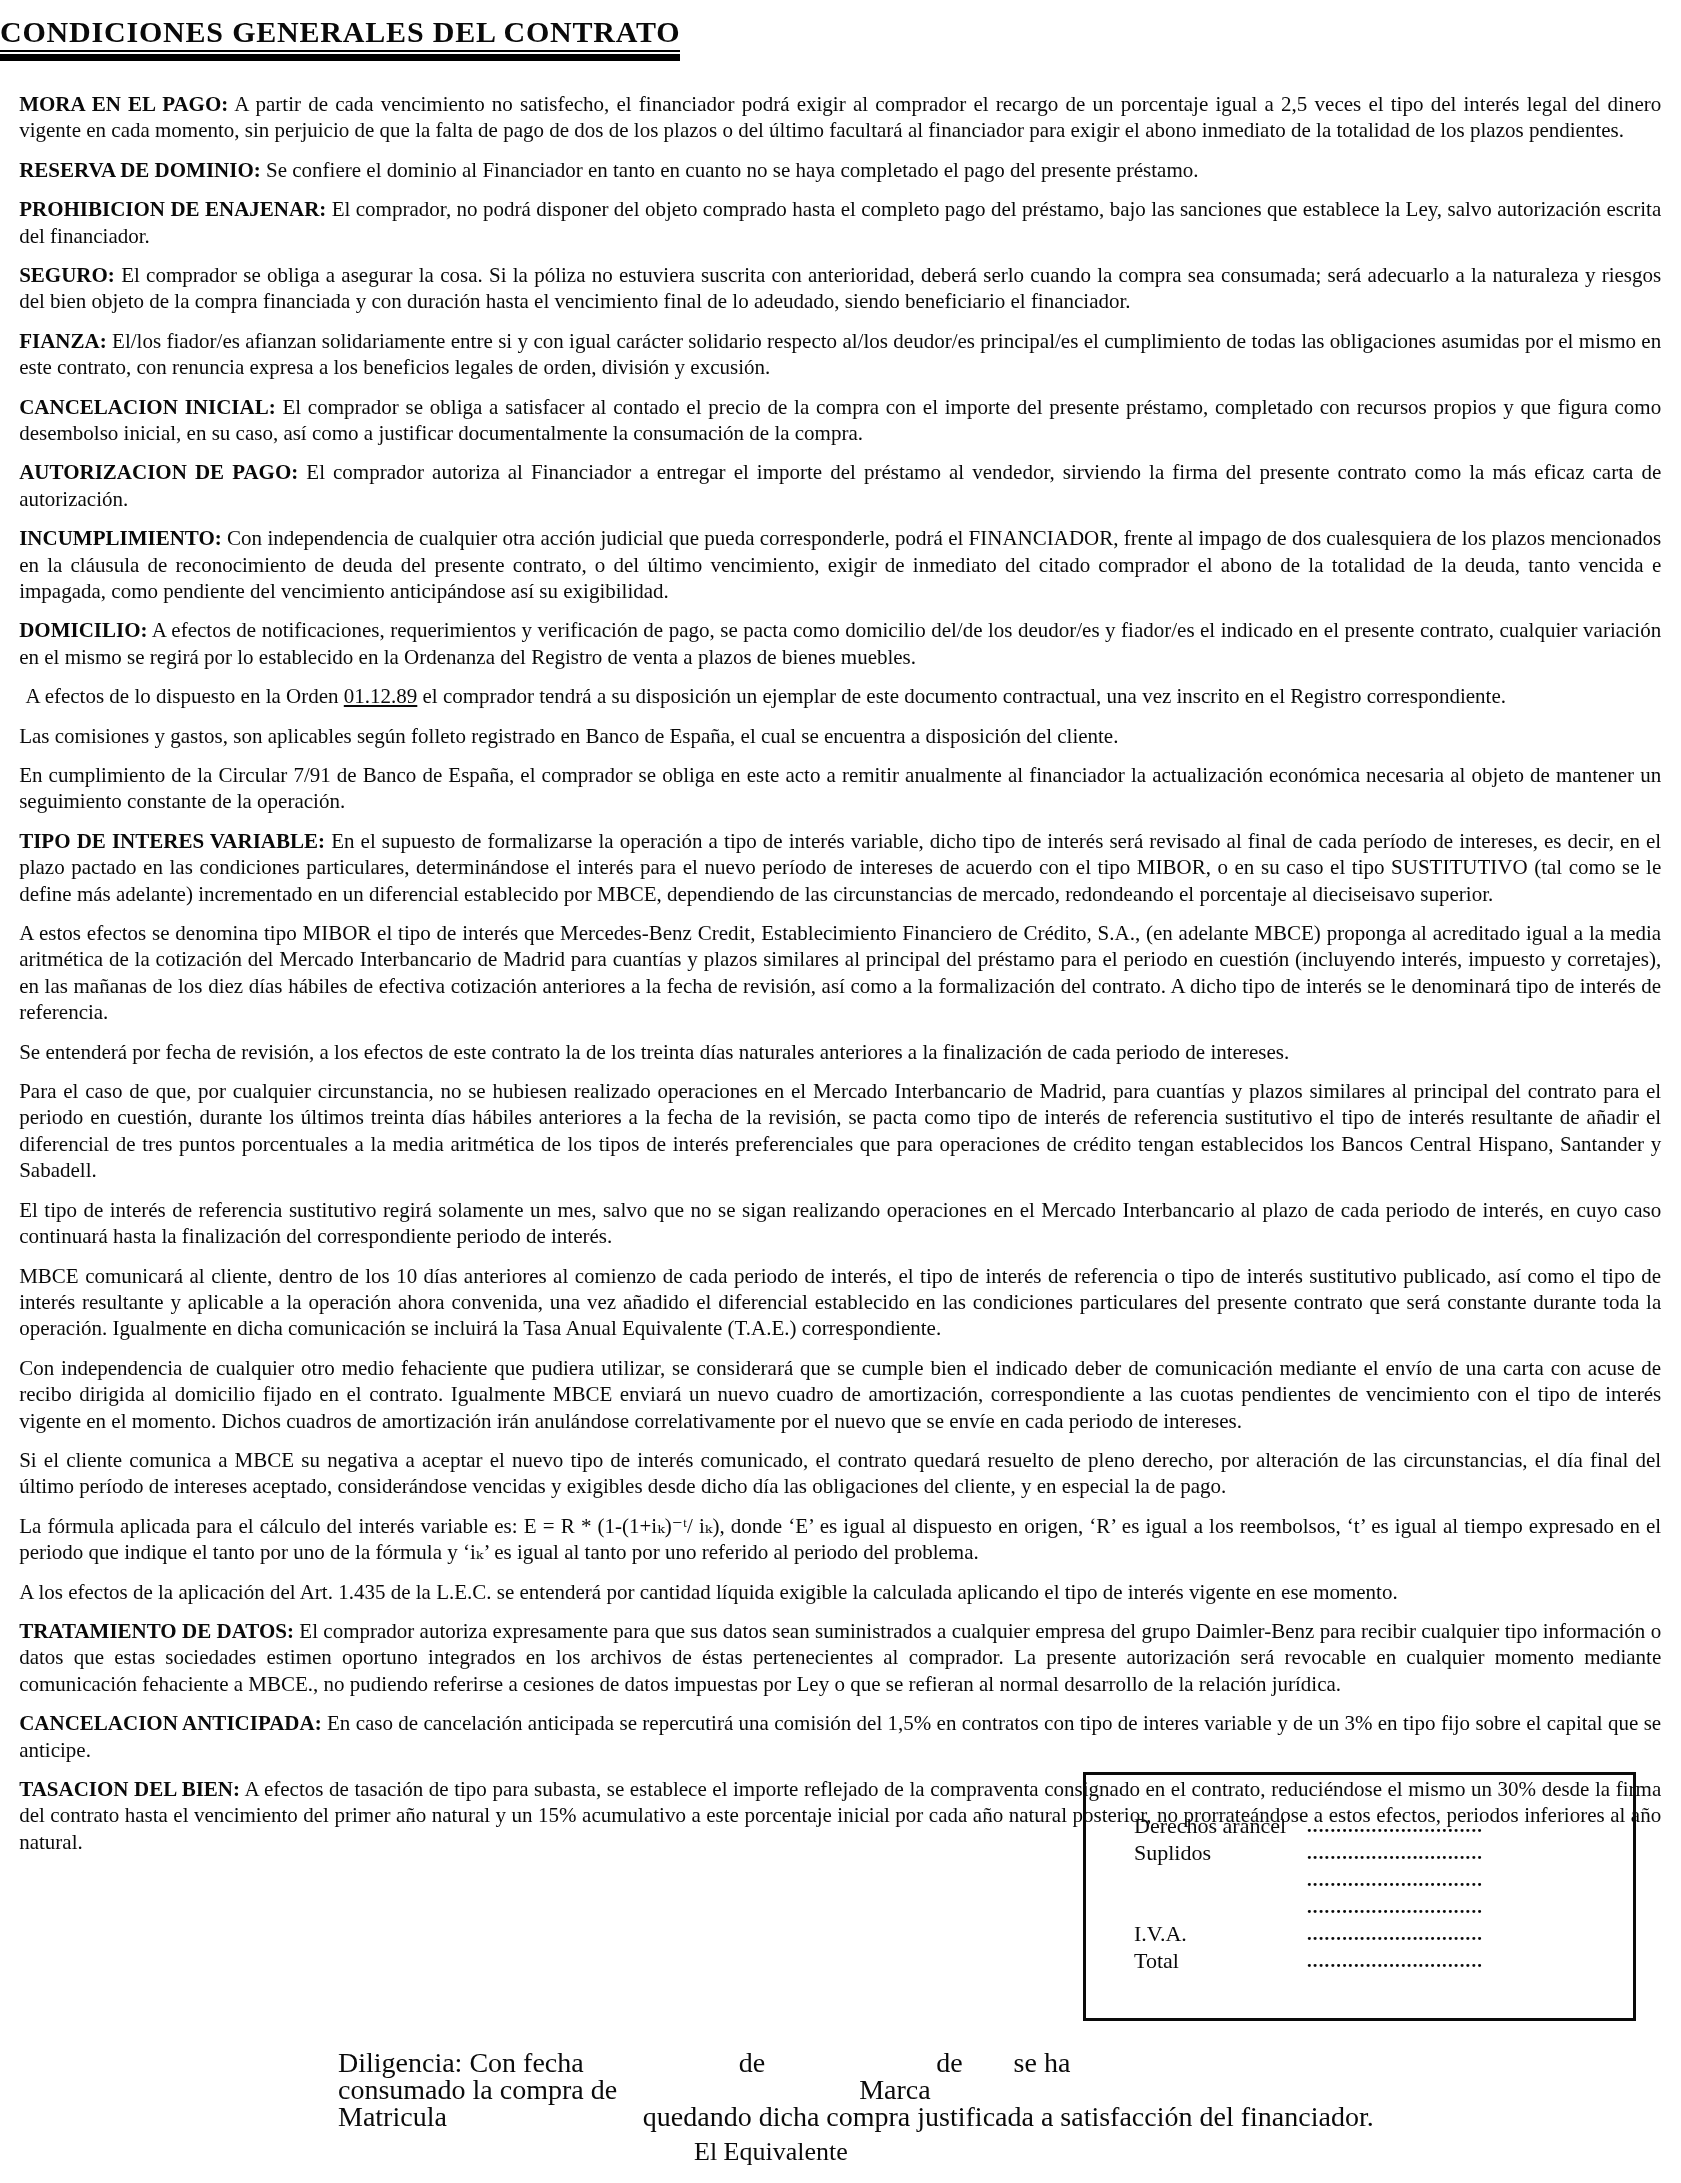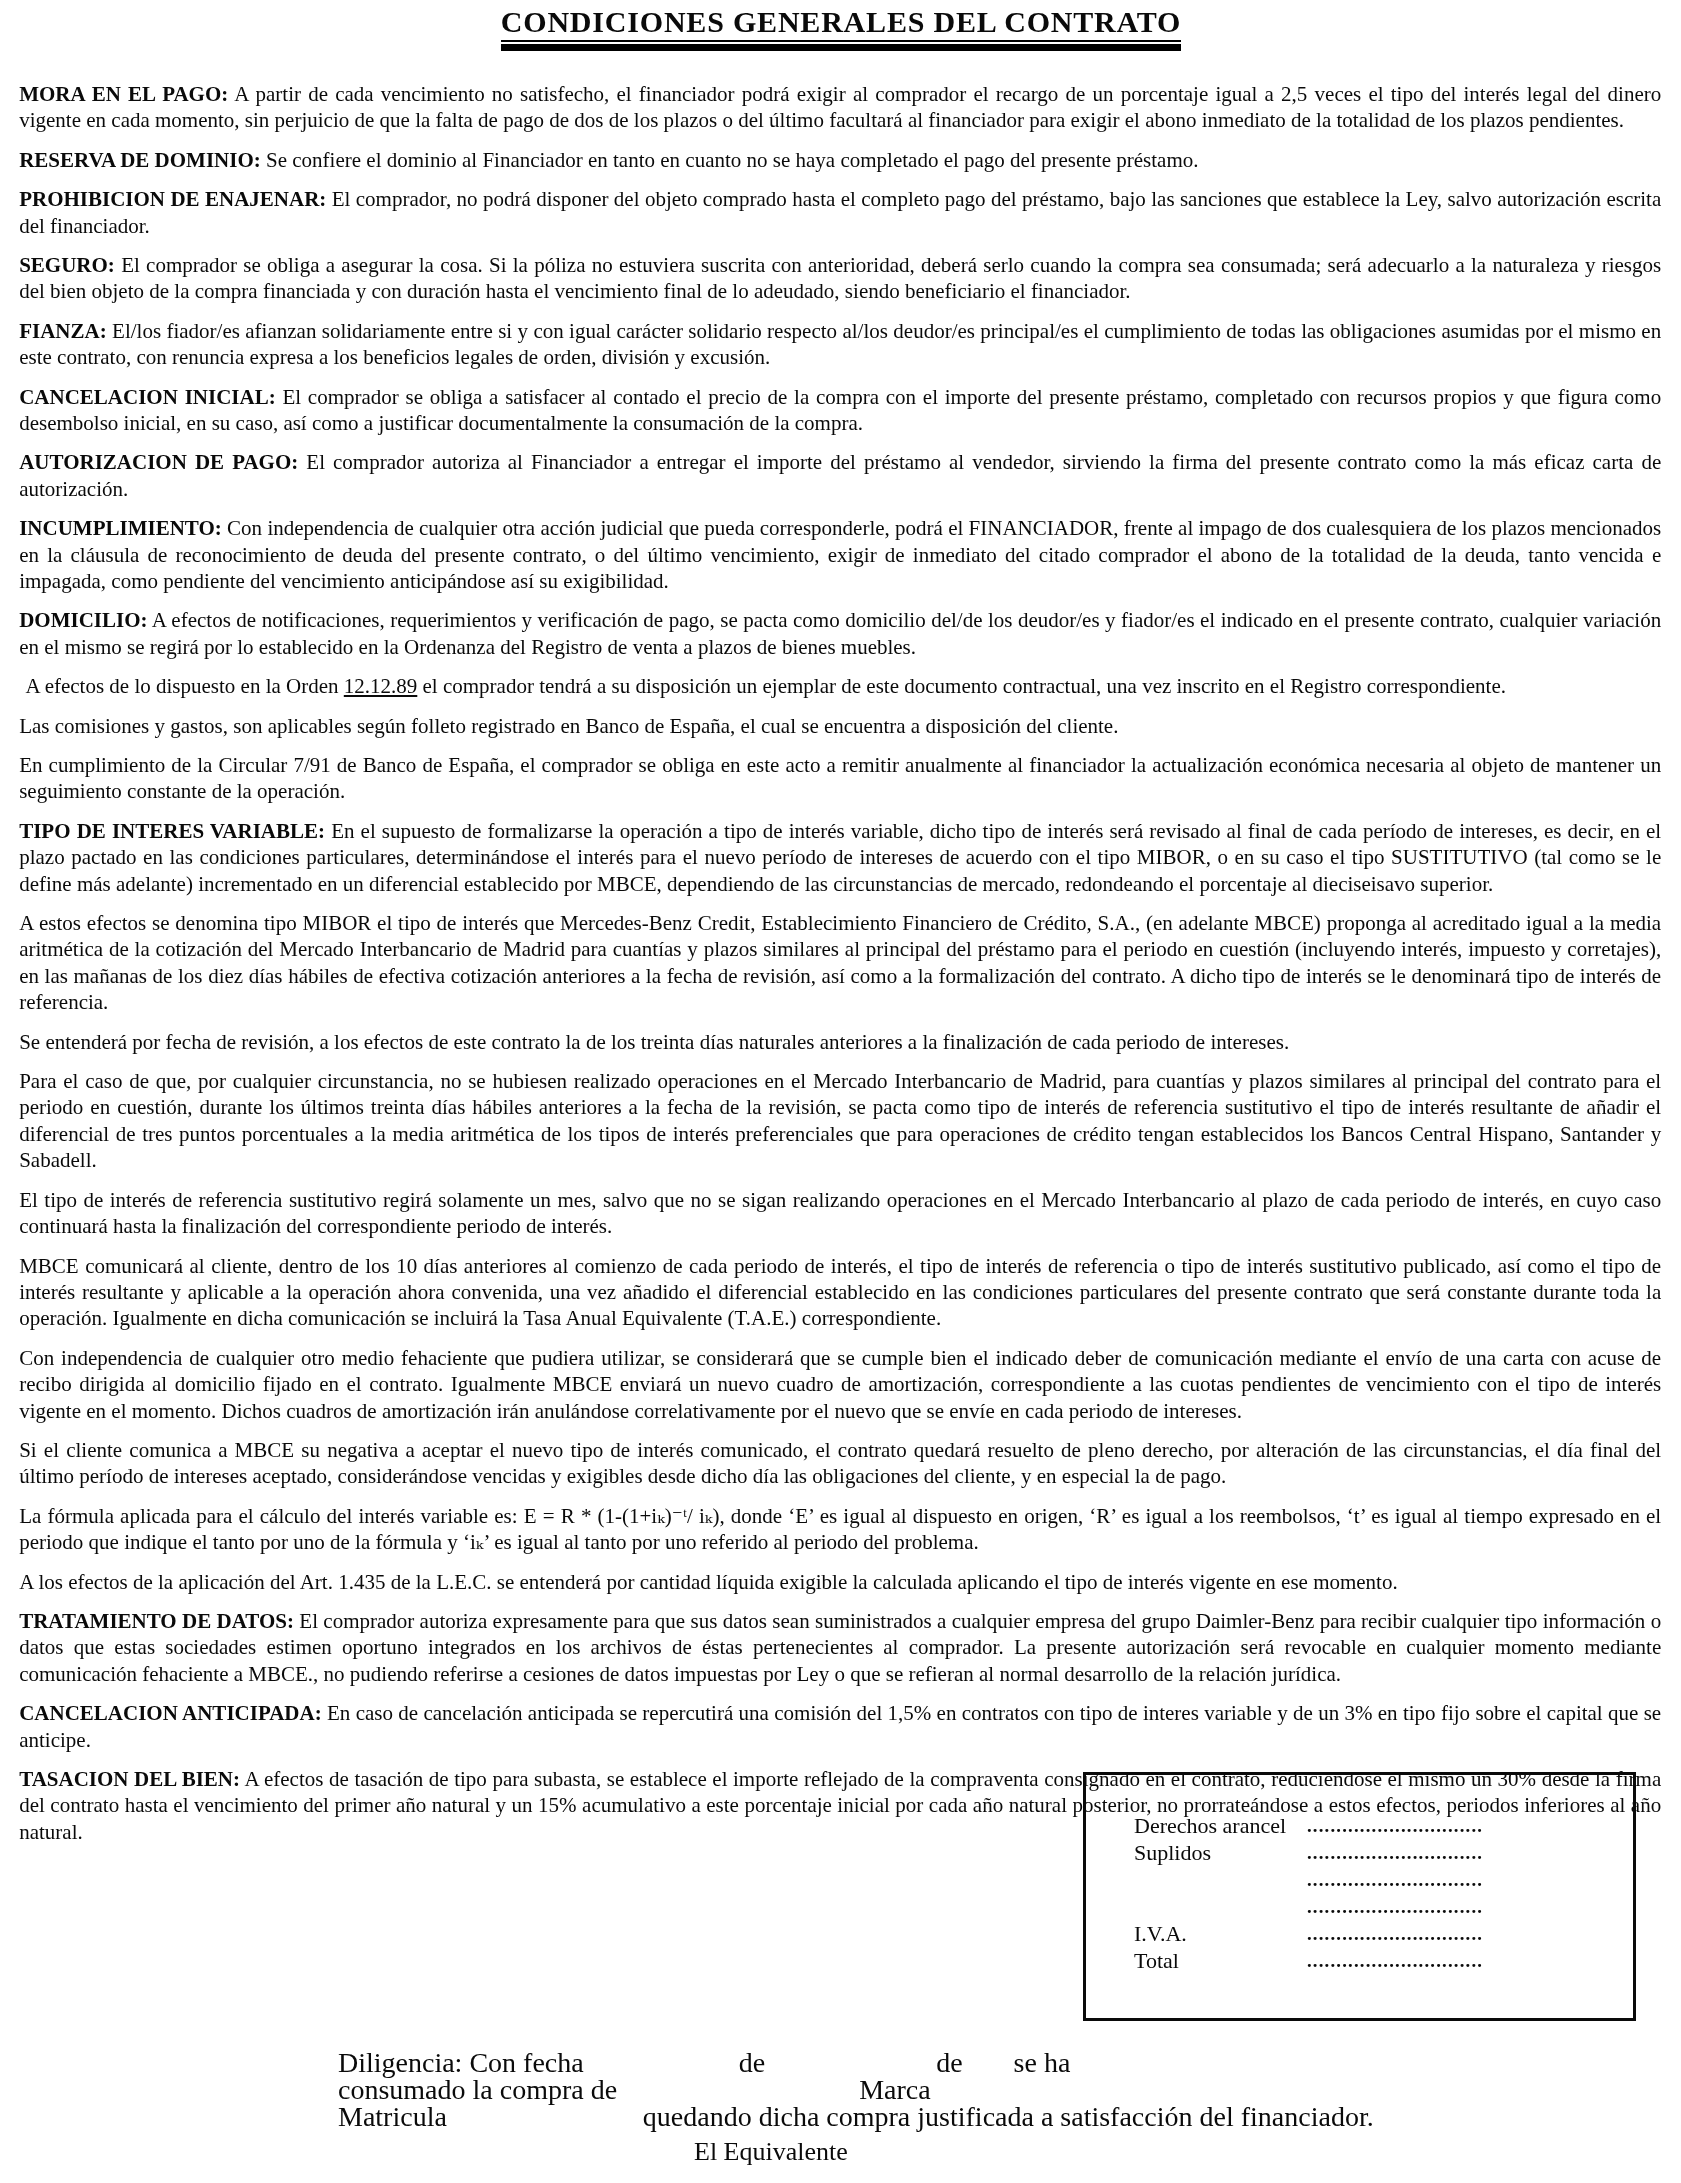--- a/index.html
+++ b/index.html
@@ -5,21 +5,21 @@
   html,body{margin:0;padding:0;background:#e8e8e8;}
   .page{
     position:relative;
     width:1682px;
     height:2183px;
     background:#ffffff;
     color:#0a0a0a;
     font-family:"Liberation Serif","DejaVu Serif",serif;
     overflow:hidden;
   }
-  .title{ text-align:center; margin:0; padding-top:5px; }
+  .title{ margin:0; padding-top:15px; }
   .title-outer{
     display:inline-block;
     border-bottom:7px solid #000;
     padding-bottom:2.3px;
     line-height:1.1;
   }
   .title-inner{
     display:inline-block;
     font-weight:bold;
     font-size:30px;
@@ -86,21 +86,21 @@
   <div class="content">
     <p><b>MORA EN EL PAGO:</b><span> A partir de cada vencimiento no satisfecho, el financiador podrá exigir al comprador el recargo de un porcentaje igual a 2,5 veces el tipo del interés legal del dinero vigente en cada momento, sin perjuicio de que la falta de pago de dos de los plazos o del último facultará al financiador para exigir el abono inmediato de la totalidad de los plazos pendientes.</span></p>
     <p><b>RESERVA DE DOMINIO:</b><span> Se confiere el dominio al Financiador en tanto en cuanto no se haya completado el pago del presente préstamo.</span></p>
     <p><b>PROHIBICION DE ENAJENAR:</b><span> El comprador, no podrá disponer del objeto comprado hasta el completo pago del préstamo, bajo las sanciones que establece la Ley, salvo autorización escrita del financiador.</span></p>
     <p><b>SEGURO:</b><span> El comprador se obliga a asegurar la cosa. Si la póliza no estuviera suscrita con anterioridad, deberá serlo cuando la compra sea consumada; será adecuarlo a la naturaleza y riesgos del bien objeto de la compra financiada y con duración hasta el vencimiento final de lo adeudado, siendo beneficiario el financiador.</span></p>
     <p><b>FIANZA:</b><span> El/los fiador/es afianzan solidariamente entre si y con igual carácter solidario respecto al/los deudor/es principal/es el cumplimiento de todas las obligaciones asumidas por el mismo en este contrato, con renuncia expresa a los beneficios legales de orden, división y excusión.</span></p>
     <p><b>CANCELACION INICIAL:</b><span> El comprador se obliga a satisfacer al contado el precio de la compra con el importe del presente préstamo, completado con recursos propios y que figura como desembolso inicial, en su caso, así como a justificar documentalmente la consumación de la compra.</span></p>
     <p><b>AUTORIZACION DE PAGO:</b><span> El comprador autoriza al Financiador a entregar el importe del préstamo al vendedor, sirviendo la firma del presente contrato como la más eficaz carta de autorización.</span></p>
     <p><b>INCUMPLIMIENTO:</b><span> Con independencia de cualquier otra acción judicial que pueda corresponderle, podrá el FINANCIADOR, frente al impago de dos cualesquiera de los plazos mencionados en la cláusula de reconocimiento de deuda del presente contrato, o del último vencimiento, exigir de inmediato del citado comprador el abono de la totalidad de la deuda, tanto vencida e impagada, como pendiente del vencimiento anticipándose así su exigibilidad.</span></p>
     <p><b>DOMICILIO:</b><span> A efectos de notificaciones, requerimientos y verificación de pago, se pacta como domicilio del/de los deudor/es y fiador/es el indicado en el presente contrato, cualquier variación en el mismo se regirá por lo establecido en la Ordenanza del Registro de venta a plazos de bienes muebles.</span></p>
-    <p class="indent"><span>A efectos de lo dispuesto en la Orden </span><span class="u">12.12.89</span><span> el comprador tendrá a su disposición un ejemplar de este documento contractual, una vez inscrito en el Registro correspondiente.</span></p>
+    <p class="indent"><span>A efectos de lo dispuesto en la Orden </span><span class="u">01.12.89</span><span> el comprador tendrá a su disposición un ejemplar de este documento contractual, una vez inscrito en el Registro correspondiente.</span></p>
     <p><span>Las comisiones y gastos, son aplicables según folleto registrado en Banco de España, el cual se encuentra a disposición del cliente.</span></p>
     <p><span>En cumplimiento de la Circular 7/91 de Banco de España, el comprador se obliga en este acto a remitir anualmente al financiador la actualización económica necesaria al objeto de mantener un seguimiento constante de la operación.</span></p>
     <p><b>TIPO DE INTERES VARIABLE:</b><span> En el supuesto de formalizarse la operación a tipo de interés variable, dicho tipo de interés será revisado al final de cada período de intereses, es decir, en el plazo pactado en las condiciones particulares, determinándose el interés para el nuevo período de intereses de acuerdo con el tipo MIBOR, o en su caso el tipo SUSTITUTIVO (tal como se le define más adelante) incrementado en un diferencial establecido por MBCE, dependiendo de las circunstancias de mercado, redondeando el porcentaje al dieciseisavo superior.</span></p>
     <p><span>A estos efectos se denomina tipo MIBOR el tipo de interés que Mercedes-Benz Credit, Establecimiento Financiero de Crédito, S.A., (en adelante MBCE) proponga al acreditado igual a la media aritmética de la cotización del Mercado Interbancario de Madrid para cuantías y plazos similares al principal del préstamo para el periodo en cuestión (incluyendo interés, impuesto y corretajes), en las mañanas de los diez días hábiles de efectiva cotización anteriores a la fecha de revisión, así como a la formalización del contrato. A dicho tipo de interés se le denominará tipo de interés de referencia.</span></p>
     <p><span>Se entenderá por fecha de revisión, a los efectos de este contrato la de los treinta días naturales anteriores a la finalización de cada periodo de intereses.</span></p>
     <p><span>Para el caso de que, por cualquier circunstancia, no se hubiesen realizado operaciones en el Mercado Interbancario de Madrid, para cuantías y plazos similares al principal del contrato para el periodo en cuestión, durante los últimos treinta días hábiles anteriores a la fecha de la revisión, se pacta como tipo de interés de referencia sustitutivo el tipo de interés resultante de añadir el diferencial de tres puntos porcentuales a la media aritmética de los tipos de interés preferenciales que para operaciones de crédito tengan establecidos los Bancos Central Hispano, Santander y Sabadell.</span></p>
     <p><span>El tipo de interés de referencia sustitutivo regirá solamente un mes, salvo que no se sigan realizando operaciones en el Mercado Interbancario al plazo de cada periodo de interés, en cuyo caso continuará hasta la finalización del correspondiente periodo de interés.</span></p>
     <p><span>MBCE comunicará al cliente, dentro de los 10 días anteriores al comienzo de cada periodo de interés, el tipo de interés de referencia o tipo de interés sustitutivo publicado, así como el tipo de interés resultante y aplicable a la operación ahora convenida, una vez añadido el diferencial establecido en las condiciones particulares del presente contrato que será constante durante toda la operación. Igualmente en dicha comunicación se incluirá la Tasa Anual Equivalente (T.A.E.) correspondiente.</span></p>
     <p><span>Con independencia de cualquier otro medio fehaciente que pudiera utilizar, se considerará que se cumple bien el indicado deber de comunicación mediante el envío de una carta con acuse de recibo dirigida al domicilio fijado en el contrato. Igualmente MBCE enviará un nuevo cuadro de amortización, correspondiente a las cuotas pendientes de vencimiento con el tipo de interés vigente en el momento. Dichos cuadros de amortización irán anulándose correlativamente por el nuevo que se envíe en cada periodo de intereses.</span></p>
     <p><span>Si el cliente comunica a MBCE su negativa a aceptar el nuevo tipo de interés comunicado, el contrato quedará resuelto de pleno derecho, por alteración de las circunstancias, el día final del último período de intereses aceptado, considerándose vencidas y exigibles desde dicho día las obligaciones del cliente, y en especial la de pago.</span></p>

